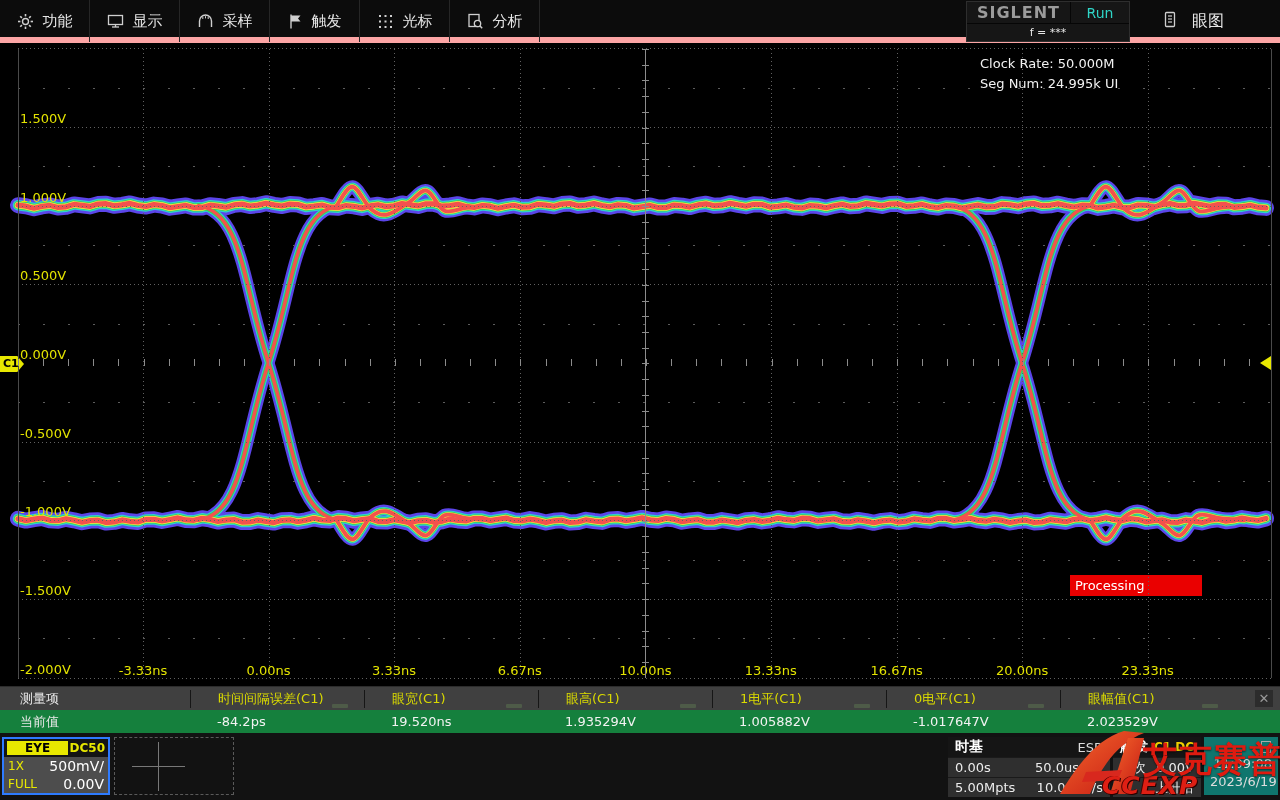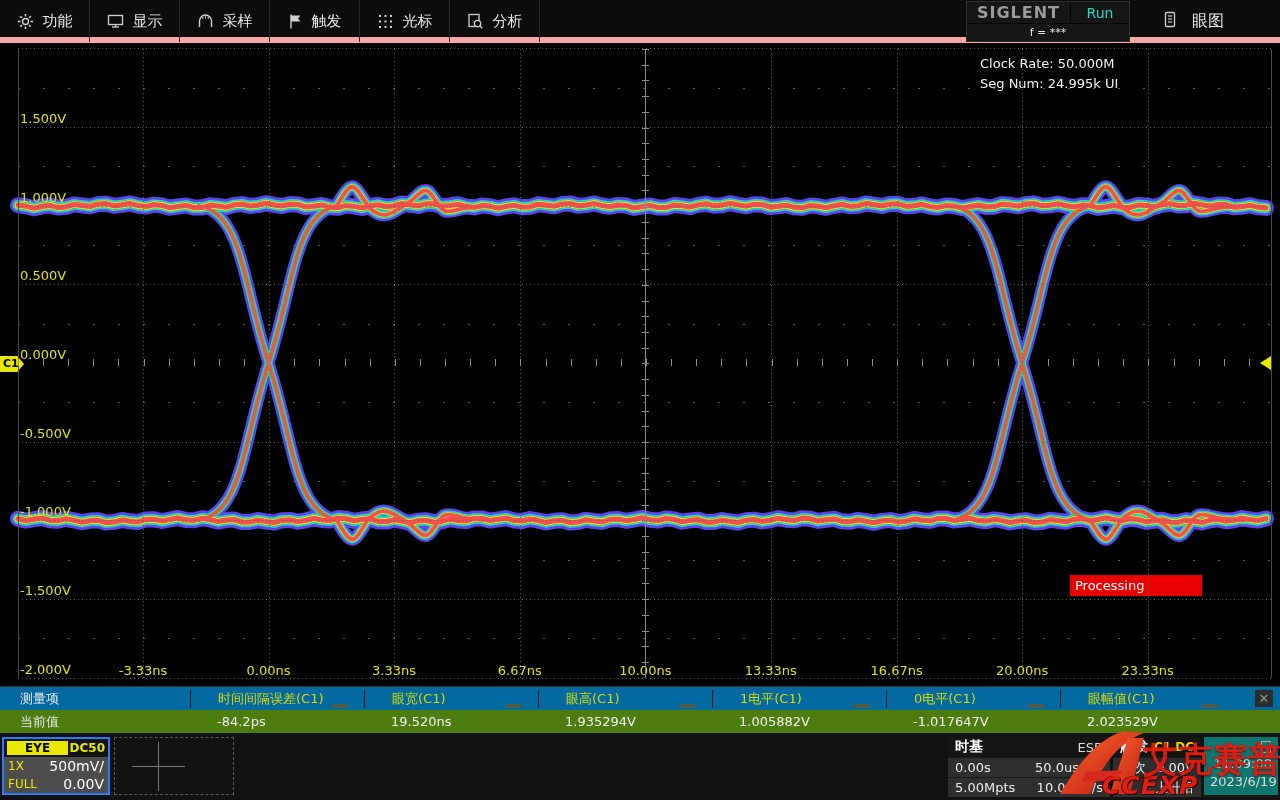--- a/index.html
+++ b/index.html
@@ -32,22 +32,22 @@
   .ylabel{position:absolute;left:20px;color:#e3e300;font-size:13px;white-space:nowrap;}
   .xlabel{position:absolute;top:620px;color:#e3e300;font-size:13px;transform:translateX(-50%);white-space:nowrap;}
   #eye-svg{position:absolute;left:0;top:0;}
   .clock-info{position:absolute;left:980px;top:11px;color:#f2f2f2;font-size:13px;line-height:20px;}
   .processing{position:absolute;left:1070px;top:532px;width:132px;height:21px;background:#ea0000;color:#fff;font-size:13px;line-height:21px;padding-left:5px;box-sizing:border-box;}
   .c1-tag{position:absolute;left:0;top:313px;width:24px;height:16px;background:#e8e800;color:#000;font-size:11px;font-weight:bold;line-height:16px;padding-left:3px;box-sizing:border-box;clip-path:polygon(0 0,72% 0,100% 50%,72% 100%,0 100%);}
   .trig-arrow{position:absolute;left:1260px;top:313px;width:0;height:0;border-top:7px solid transparent;border-bottom:7px solid transparent;border-right:11px solid #e8e800;}
 
   
   .measure{position:absolute;left:0;top:686px;width:1280px;height:47px;background:#090909;border-top:1px solid #2c2c2c;box-sizing:border-box;}
-  .m-head{height:23px;background:#0369a1;display:flex;align-items:center;position:relative;}
-  .m-vals{height:23px;background:#4d7c0f;display:flex;align-items:center;}
+  .m-head{height:23px;background:#404040;display:flex;align-items:center;position:relative;}
+  .m-vals{height:23px;background:#15803d;display:flex;align-items:center;}
   .m-label{width:190px;padding-left:20px;box-sizing:border-box;color:#e8e8e8;font-size:13px;}
   .m-col{width:174px;display:flex;align-items:flex-end;box-sizing:border-box;border-left:1px solid #161616;}
   .m-col .hdr{flex:1;color:#d9d900;font-size:13px;padding-left:27px;white-space:nowrap;overflow:hidden;}
   .m-col .minus{width:16px;height:4px;background:#4e5b48;border-radius:1px;margin-right:16px;flex:none;}
   .m-close{position:absolute;right:7px;top:3px;width:18px;height:17px;background:#2c2c2c;color:#999;font-size:13px;text-align:center;line-height:17px;}
   .m-val{width:174px;padding-left:27px;box-sizing:border-box;color:#f2f2f2;font-size:13px;white-space:nowrap;}
 
   
   .bottombar{position:absolute;left:0;top:733px;width:1280px;height:67px;background:#121212;}
   .ch-box{position:absolute;left:2px;top:4px;width:108px;height:58px;border:2px solid #2e7bff;box-sizing:border-box;background:#141414;}

